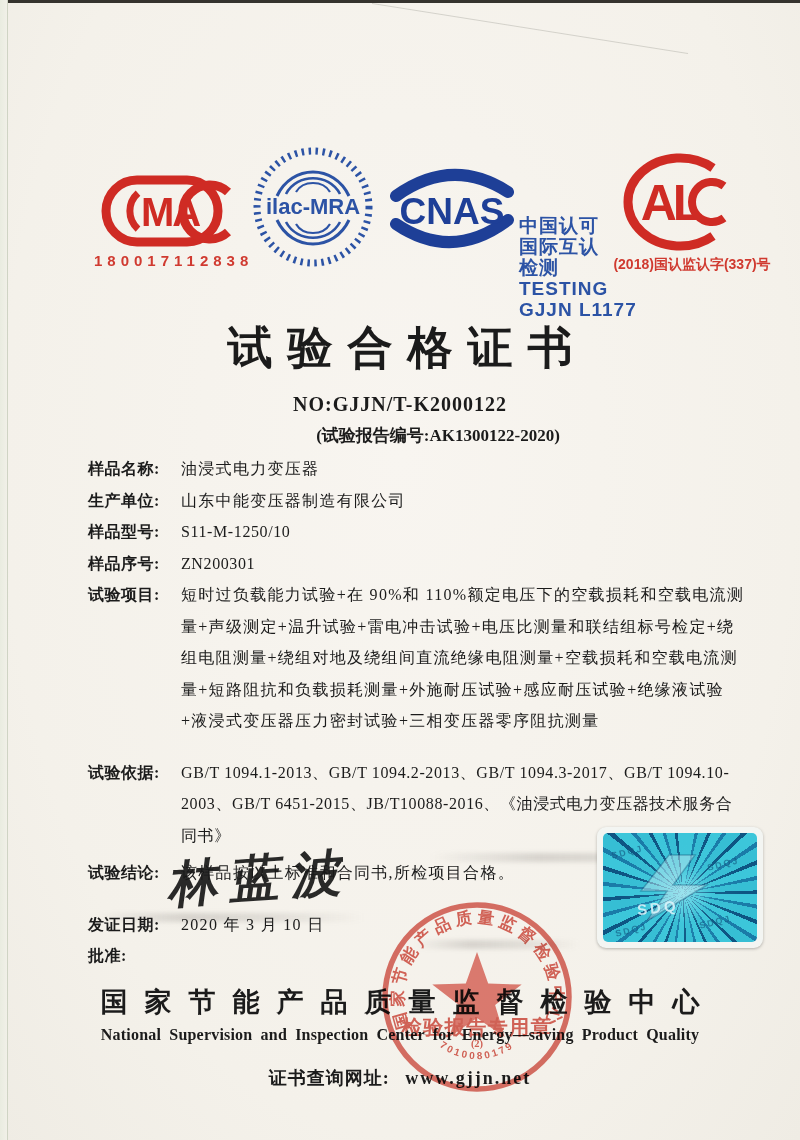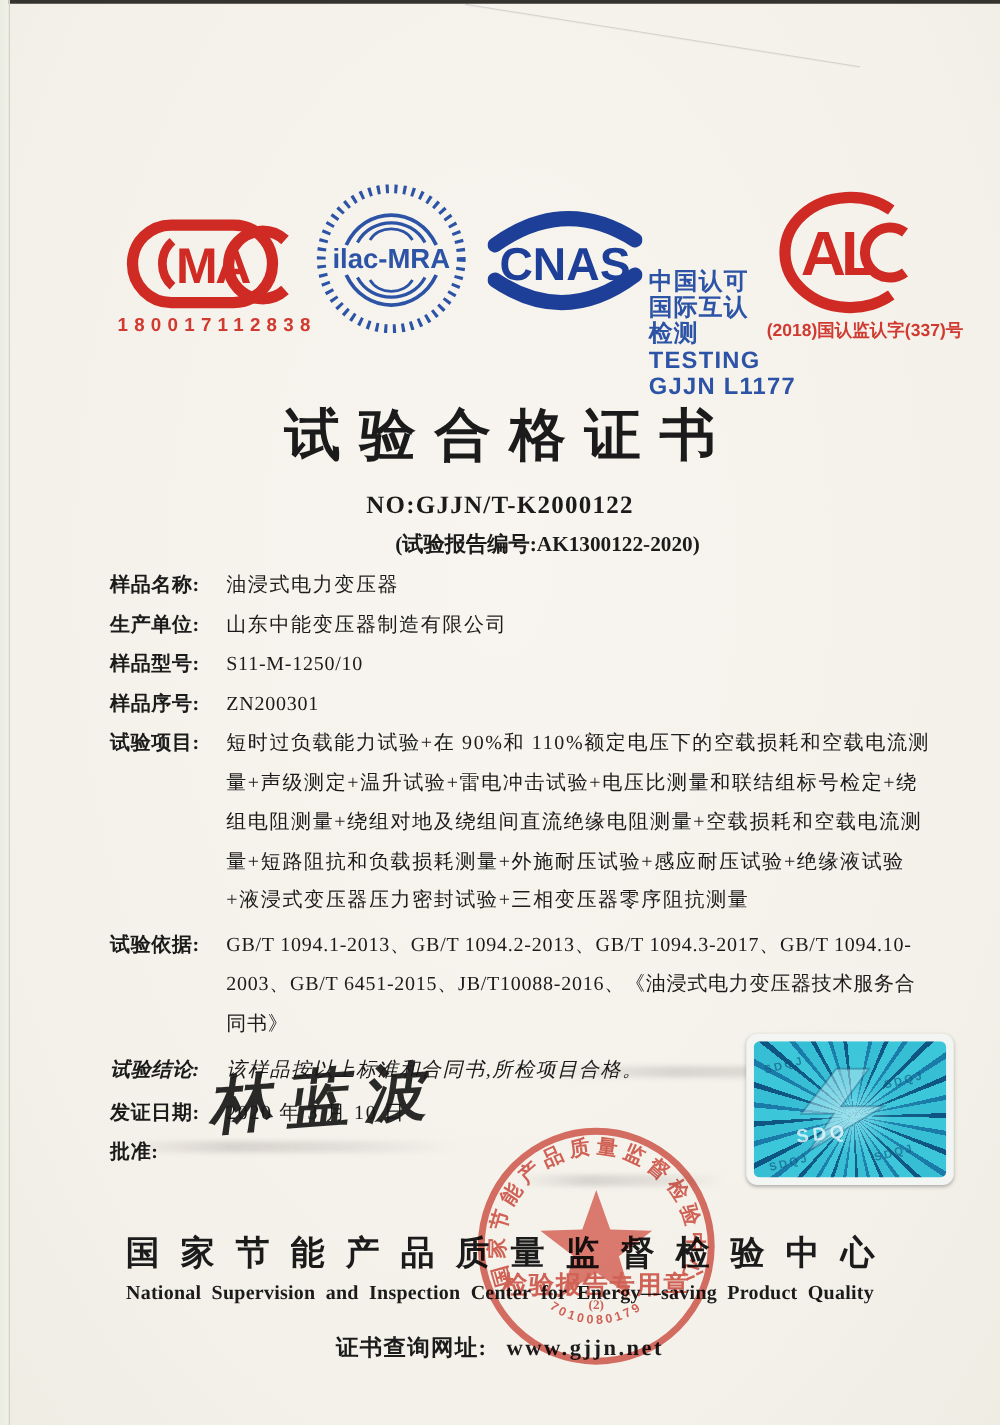--- a/index.html
+++ b/index.html
@@ -35,21 +35,21 @@
     font-size:20px;font-weight:bold;letter-spacing:1px;}
   .report-no{position:absolute;left:0;top:424px;width:100%;text-align:center;
     font-size:17px;font-weight:bold;padding-left:38px;}
 
   
   .fields{position:absolute;left:88px;top:453px;width:660px;}
   .frow{display:flex;align-items:flex-start;font-size:16px;line-height:31.5px;}
   .frow .lbl{flex:0 0 93px;font-weight:bold;white-space:nowrap;letter-spacing:.5px;}
   .frow .val{flex:1;letter-spacing:1.3px;}
   .frow.val-latin .val{letter-spacing:.6px;}
-  .frow.mb4{margin-bottom:4px;} .frow.mb6{margin-bottom:6px;} .frow.mb2{margin-bottom:2px;font-style:italic;}
+  .frow.mb4{margin-bottom:20px;} .frow.mb6{margin-bottom:6px;} .frow.mb2{margin-bottom:20px;}
 
   .signature{position:absolute;left:170px;top:845px;font-size:50px;font-weight:600;
     color:#181818;transform:rotate(-4deg) skewX(-12deg);letter-spacing:12px;opacity:.92;}
 
   
   .holo{position:absolute;left:597px;top:827px;width:166px;height:121px;border-radius:9px;
     background:#f3f5f2;box-shadow:0 1px 3px rgba(60,60,55,.35);padding:0;}
   .holo-inner{position:absolute;left:6px;top:6px;right:6px;bottom:6px;border-radius:5px;overflow:hidden;
     background:
       radial-gradient(circle at 52% 55%, rgba(170,240,248,.55) 0%, rgba(90,200,220,.1) 30%, transparent 60%),

